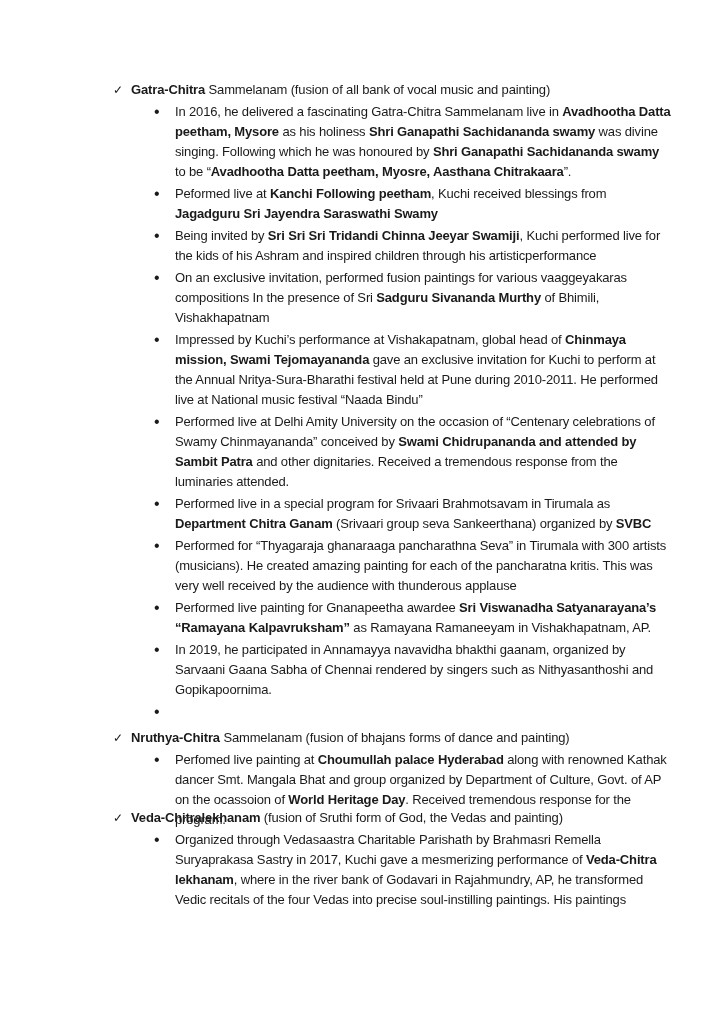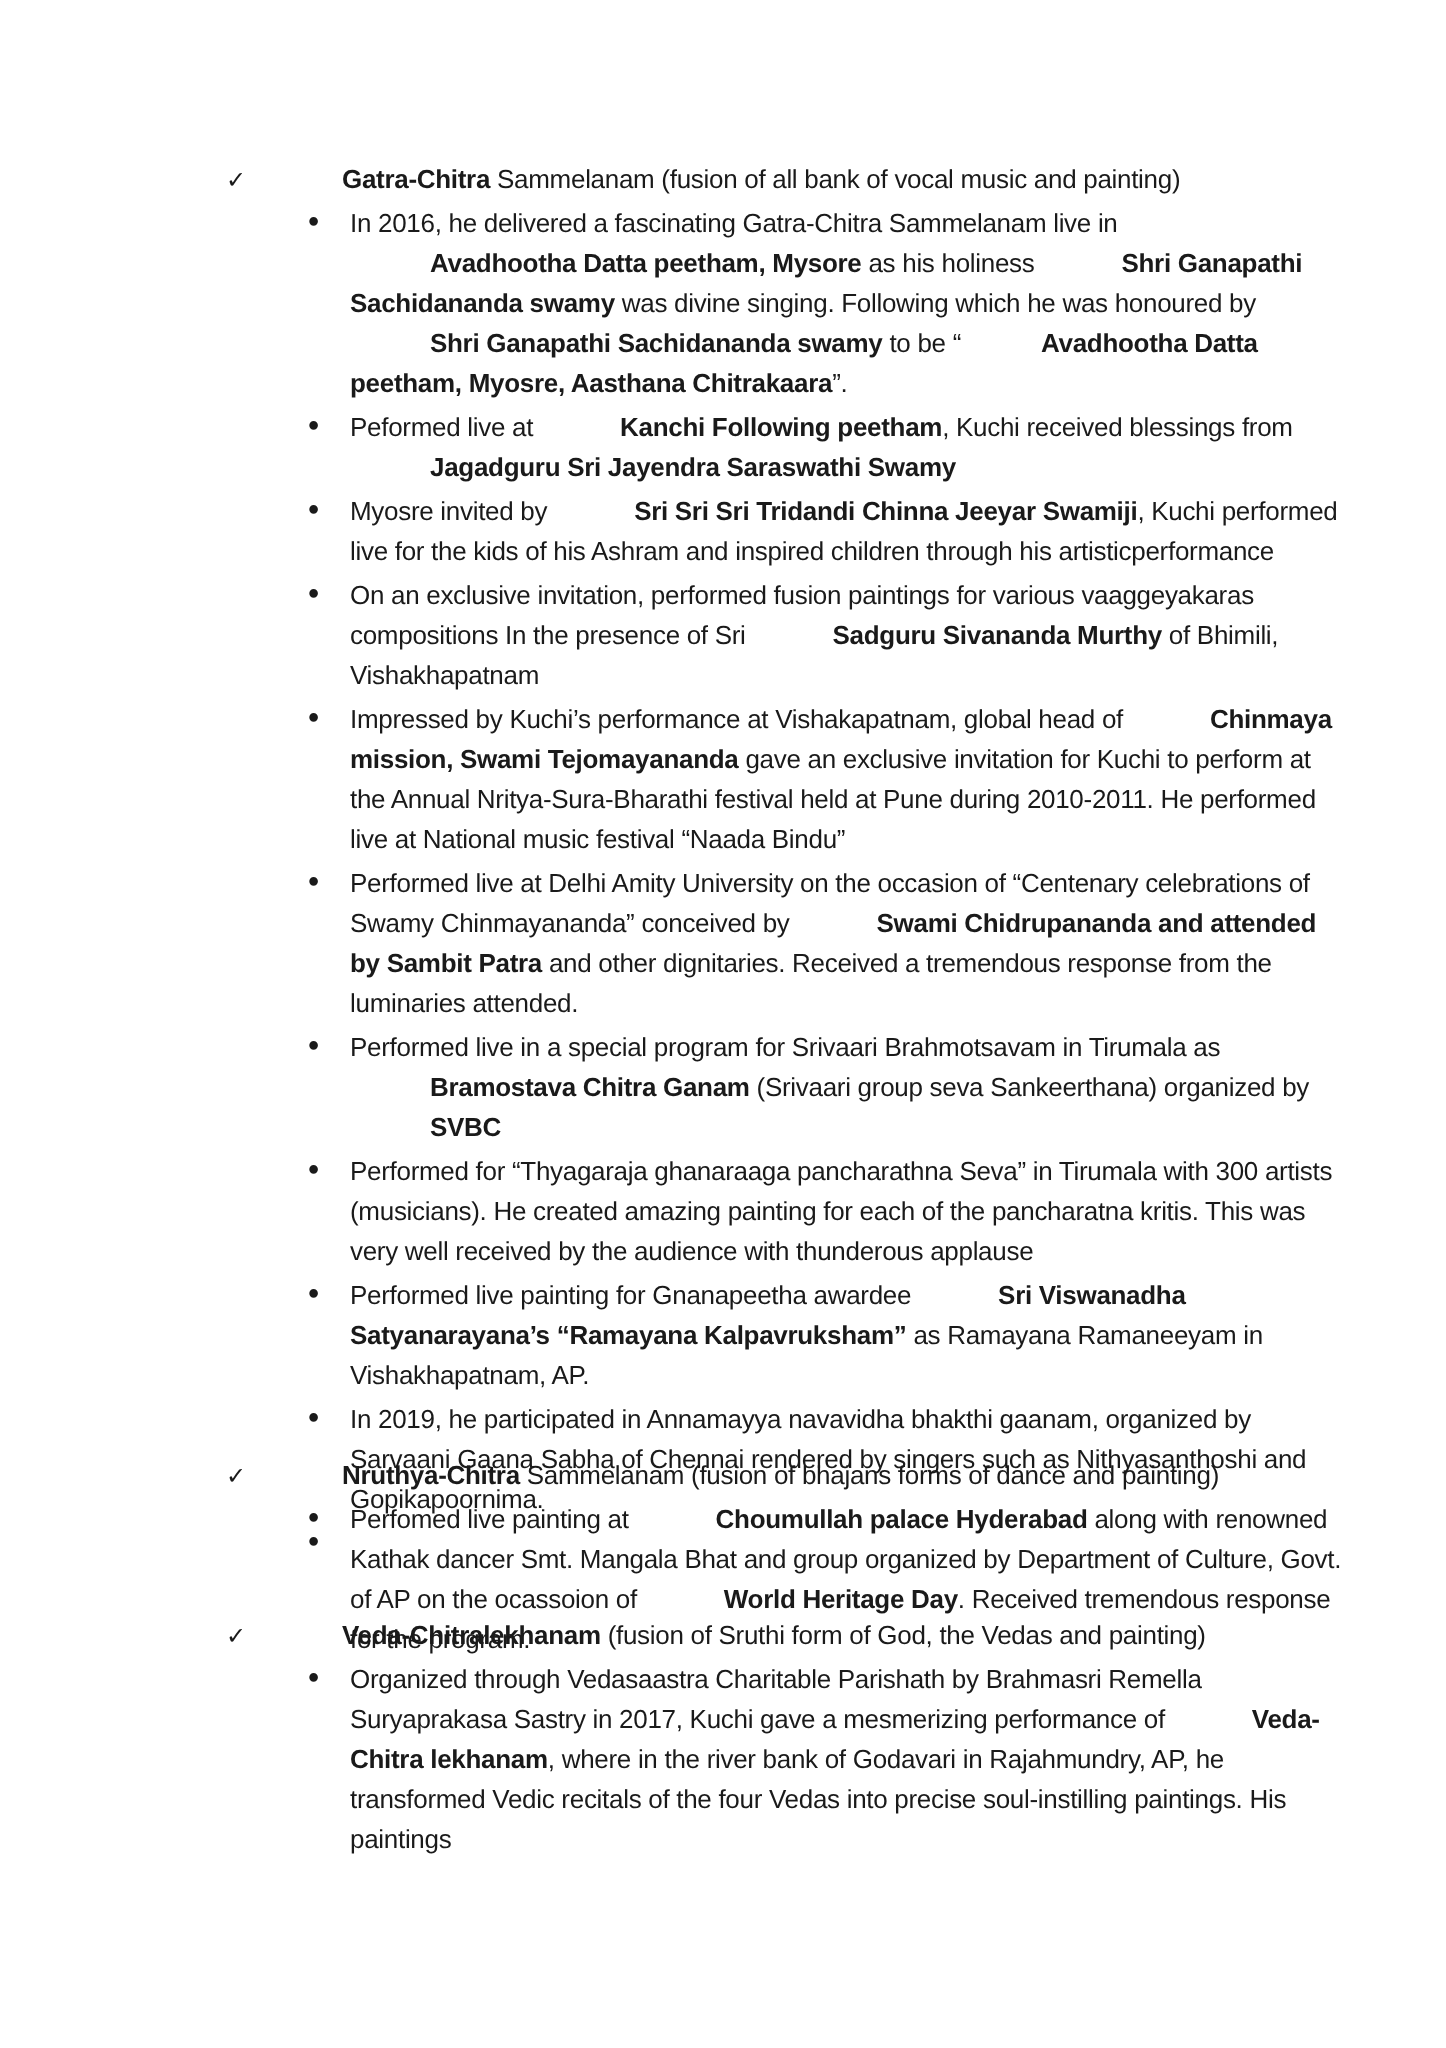--- a/index.html
+++ b/index.html
@@ -5,37 +5,37 @@
   html, body { margin: 0; padding: 0; background: #ffffff; }
   body { width: 723px; height: 1024px; position: relative; overflow: hidden;
          font-family: "Liberation Sans", sans-serif; color: #1a1a1a; }
   .page { position: absolute; left: 0; top: 0; width: 723px; height: 1024px; background: #fff; }
   .section { position: absolute; left: 113px; width: 560px; }
   .sec-head { position: relative; padding-left: 18px; font-size: 13px; line-height: 20px; letter-spacing: -0.15px; }
   .check { position: absolute; left: 0; top: 0; font-size: 12px; line-height: 20px; }
   ul.items { list-style: none; margin: 0; padding: 0; }
   li.item { position: relative; padding-left: 62px; font-size: 13px; line-height: 20px; letter-spacing: -0.15px; margin-top: 2px; }
   .bullet { position: absolute; left: 41px; top: 0; font-size: 12px; line-height: 20px; }
-  b { font-weight: bold; margin-left: 40px; }
+  b { font-weight: bold; }
   .run { white-space: normal; }
 </style>
 </head>
 <body>
 
 <div class="page">
   <div class="section" id="sec0" style="top:80px;">
       <div class="sec-head"><span class="check">✓</span><b class="run">Gatra-Chitra</b><span class="run"> Sammelanam (fusion of all bank of vocal music and painting)</span></div>
       <ul class="items">
         <li class="item"><span class="bullet" style="font-size: 16px;">•</span><span class="run">In 2016, he delivered a fascinating Gatra-Chitra Sammelanam live in </span><b class="run">Avadhootha Datta peetham, Mysore</b><span class="run"> as his holiness </span><b class="run">Shri Ganapathi Sachidananda swamy</b><span class="run"> was divine singing. Following which he was honoured by </span><b class="run">Shri Ganapathi Sachidananda swamy</b><span class="run"> to be “</span><b class="run">Avadhootha Datta peetham, Myosre, Aasthana Chitrakaara</b><span class="run">”.</span></li>
         <li class="item"><span class="bullet" style="font-size: 16px;">•</span><span class="run">Peformed live at </span><b class="run">Kanchi Following peetham</b><span class="run">, Kuchi received blessings from </span><b class="run">Jagadguru Sri Jayendra Saraswathi Swamy</b></li>
-        <li class="item"><span class="bullet" style="font-size: 16px;">•</span><span class="run">Myosre invited by </span><b class="run">Sri Sri Sri Tridandi Chinna Jeeyar Swamiji</b><span class="run">, Kuchi performed live for the kids of his Ashram and inspired children through his artisticperformance</span></li>
+        <li class="item"><span class="bullet" style="font-size: 16px;">•</span><span class="run">Being invited by </span><b class="run">Sri Sri Sri Tridandi Chinna Jeeyar Swamiji</b><span class="run">, Kuchi performed live for the kids of his Ashram and inspired children through his artisticperformance</span></li>
         <li class="item"><span class="bullet" style="font-size: 16px;">•</span><span class="run">On an exclusive invitation, performed fusion paintings for various vaaggeyakaras compositions In the presence of Sri </span><b class="run">Sadguru Sivananda Murthy</b><span class="run"> of Bhimili, Vishakhapatnam</span></li>
         <li class="item"><span class="bullet" style="font-size: 16px;">•</span><span class="run">Impressed by Kuchi’s performance at Vishakapatnam, global head of </span><b class="run">Chinmaya mission, Swami Tejomayananda</b><span class="run"> gave an exclusive invitation for Kuchi to perform at the Annual Nritya-Sura-Bharathi festival held at Pune during 2010-2011. He performed live at National music festival “Naada Bindu”</span></li>
         <li class="item"><span class="bullet" style="font-size: 16px;">•</span><span class="run">Performed live at Delhi Amity University on the occasion of “Centenary celebrations of Swamy Chinmayananda” conceived by </span><b class="run">Swami Chidrupananda and attended by Sambit Patra</b><span class="run"> and other dignitaries. Received a tremendous response from the luminaries attended.</span></li>
-        <li class="item"><span class="bullet" style="font-size: 16px;">•</span><span class="run">Performed live in a special program for Srivaari Brahmotsavam in Tirumala as </span><b class="run">Bramostava Chitra Ganam</b><span class="run"> (Srivaari group seva Sankeerthana) organized by </span><b class="run">SVBC</b></li>
+        <li class="item"><span class="bullet" style="font-size: 16px;">•</span><span class="run">Performed live in a special program for Srivaari Brahmotsavam in Tirumala as </span><b class="run">Department Chitra Ganam</b><span class="run"> (Srivaari group seva Sankeerthana) organized by </span><b class="run">SVBC</b></li>
         <li class="item"><span class="bullet" style="font-size: 16px;">•</span><span class="run">Performed for “Thyagaraja ghanaraaga pancharathna Seva” in Tirumala with 300 artists (musicians). He created amazing painting for each of the pancharatna kritis. This was very well received by the audience with thunderous applause</span></li>
         <li class="item"><span class="bullet" style="font-size: 16px;">•</span><span class="run">Performed live painting for Gnanapeetha awardee </span><b class="run">Sri Viswanadha Satyanarayana’s “Ramayana Kalpavruksham”</b><span class="run"> as Ramayana Ramaneeyam in Vishakhapatnam, AP.</span></li>
         <li class="item"><span class="bullet" style="font-size: 16px;">•</span><span class="run">In 2019, he participated in Annamayya navavidha bhakthi gaanam, organized by Sarvaani Gaana Sabha of Chennai rendered by singers such as Nithyasanthoshi and Gopikapoornima.</span></li>
         <li class="item"><span class="bullet" style="font-size: 16px;">•</span></li>
       </ul>
     </div>
   <div class="section" id="sec1" style="top:728px;">
       <div class="sec-head"><span class="check">✓</span><b class="run">Nruthya-Chitra</b><span class="run"> Sammelanam (fusion of bhajans forms of dance and painting)</span></div>
       <ul class="items">
         <li class="item"><span class="bullet" style="font-size: 16px;">•</span><span class="run">Perfomed live painting at </span><b class="run">Choumullah palace Hyderabad</b><span class="run"> along with renowned Kathak dancer Smt. Mangala Bhat and group organized by Department of Culture, Govt. of AP on the ocassoion of </span><b class="run">World Heritage Day</b><span class="run">. Received tremendous response for the program.</span></li>

